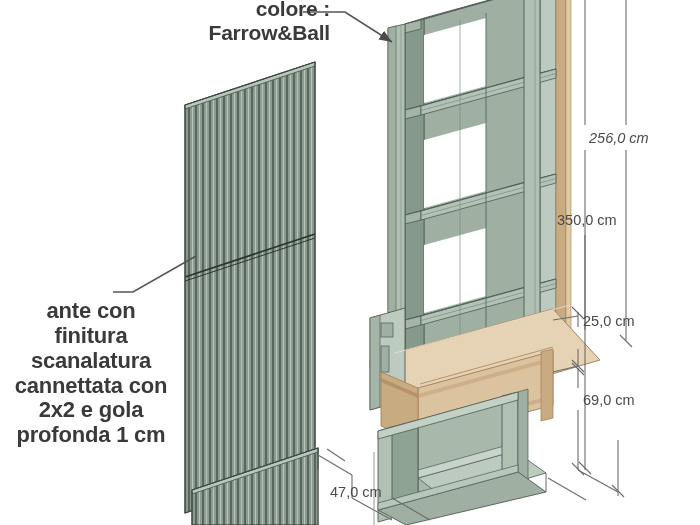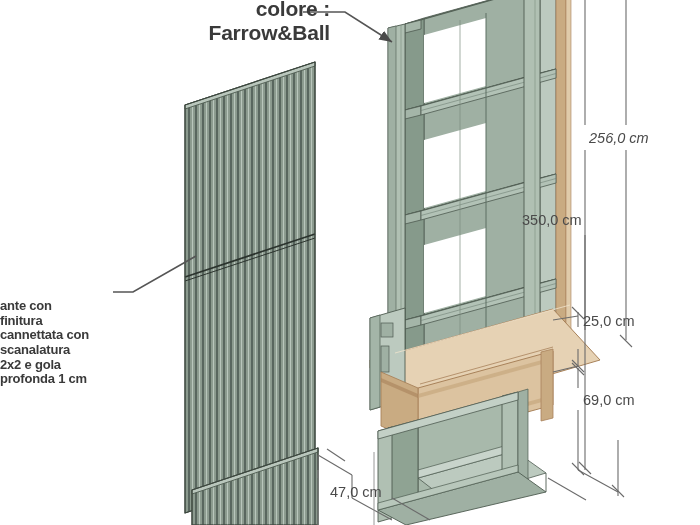--- a/index.html
+++ b/index.html
@@ -14,32 +14,32 @@
     position:absolute;color:#3a3a3a;font-weight:bold;
     font-family:"Liberation Sans",sans-serif;
     line-height:1.13;letter-spacing:-0.2px;
   }
   #title-annotation{
     left:120px;top:-3px;width:210px;text-align:right;
     font-size:21px;
   }
   #title-annotation div{white-space:nowrap;}
   #door-annotation{
-    left:0px;top:299px;width:182px;text-align:left;
-    font-size:13px;
+    left:0px;top:299px;width:182px;text-align:center;
+    font-size:22px;
   }
   #door-annotation div{white-space:nowrap;}
 
   .dim{
     position:absolute;color:#4a4a4a;font-weight:normal;
     font-size:14.5px;font-family:"Liberation Sans",sans-serif;
     white-space:nowrap;
   }
   #dim-256{left:589px;top:130px;font-style:italic;}
-  #dim-350{left:522px;top:212px;}
+  #dim-350{left:557px;top:212px;}
   #dim-25{left:583px;top:313px;}
   #dim-69{left:583px;top:392px;}
   #dim-47{left:330px;top:484px;}
 </style>
 </head>
 <body>
 
 <div id="stage">
 
   <svg class="layer" viewBox="0 0 700 525">
@@ -316,22 +316,22 @@
   </svg>
 
   <div class="annot" id="title-annotation">
     <div>colore :</div>
     <div>Farrow&amp;Ball</div>
   </div>
 
   <div class="annot" id="door-annotation">
     <div>ante con</div>
     <div>finitura</div>
+    <div>scanalatura</div>
     <div>cannettata con</div>
-    <div>scanalatura</div>
     <div>2x2 e gola</div>
     <div>profonda 1 cm</div>
   </div>
 
   <div class="dim" id="dim-256">256,0 cm</div>
   <div class="dim" id="dim-350">350,0 cm</div>
   <div class="dim" id="dim-25">25,0 cm</div>
   <div class="dim" id="dim-69">69,0 cm</div>
   <div class="dim" id="dim-47">47,0 cm</div>
 

